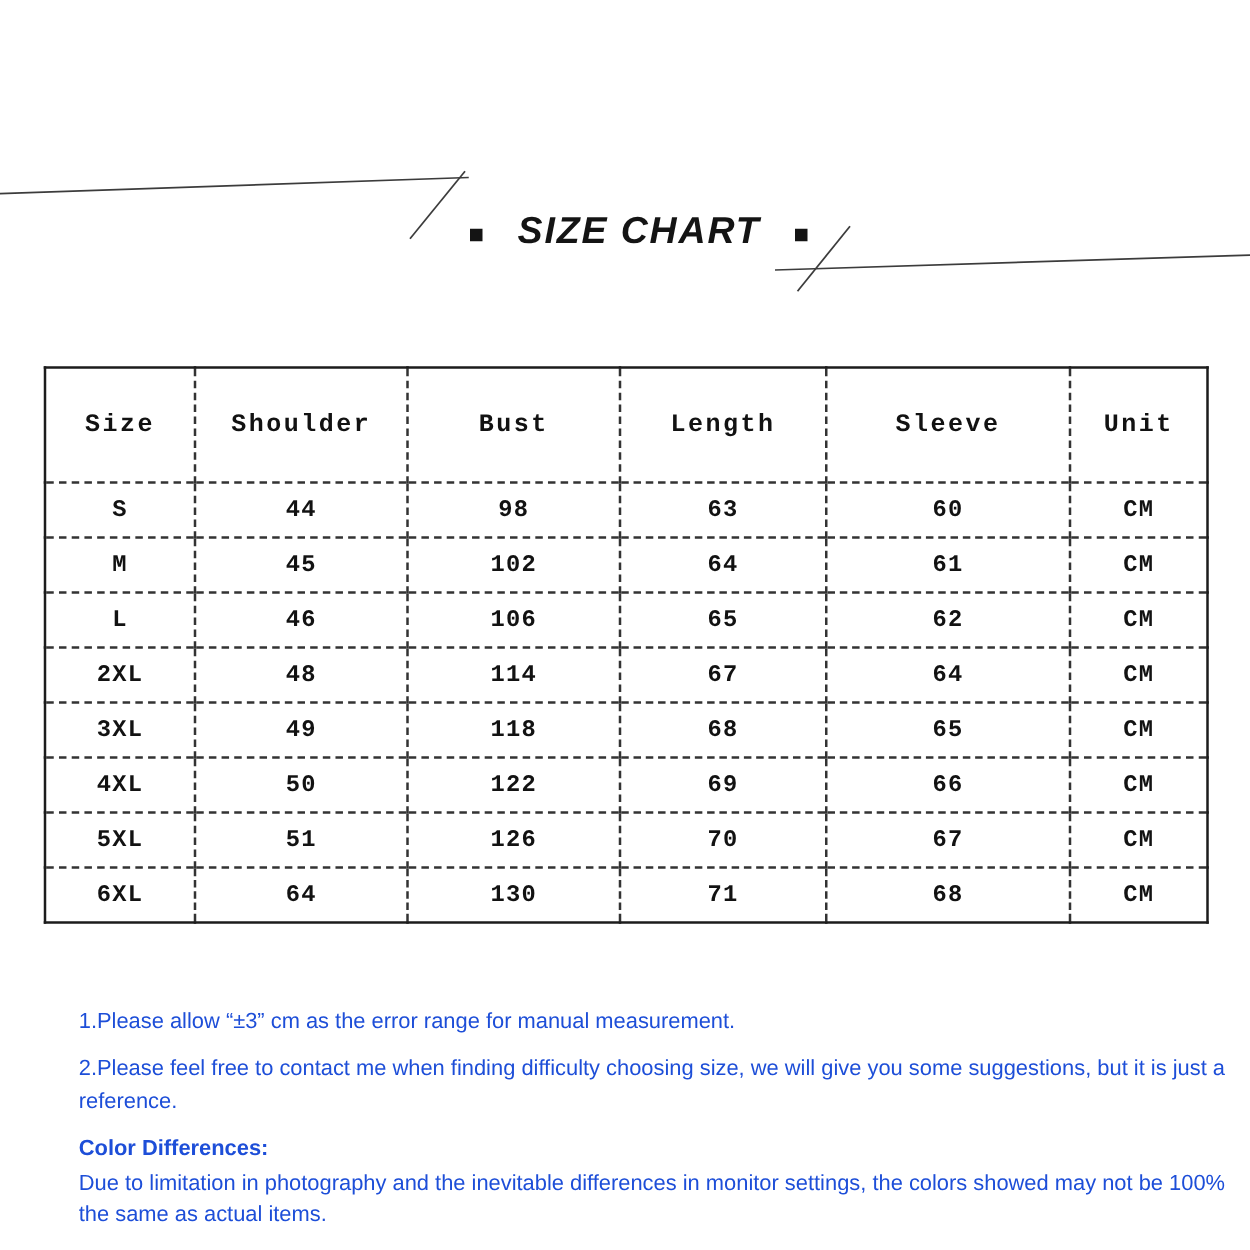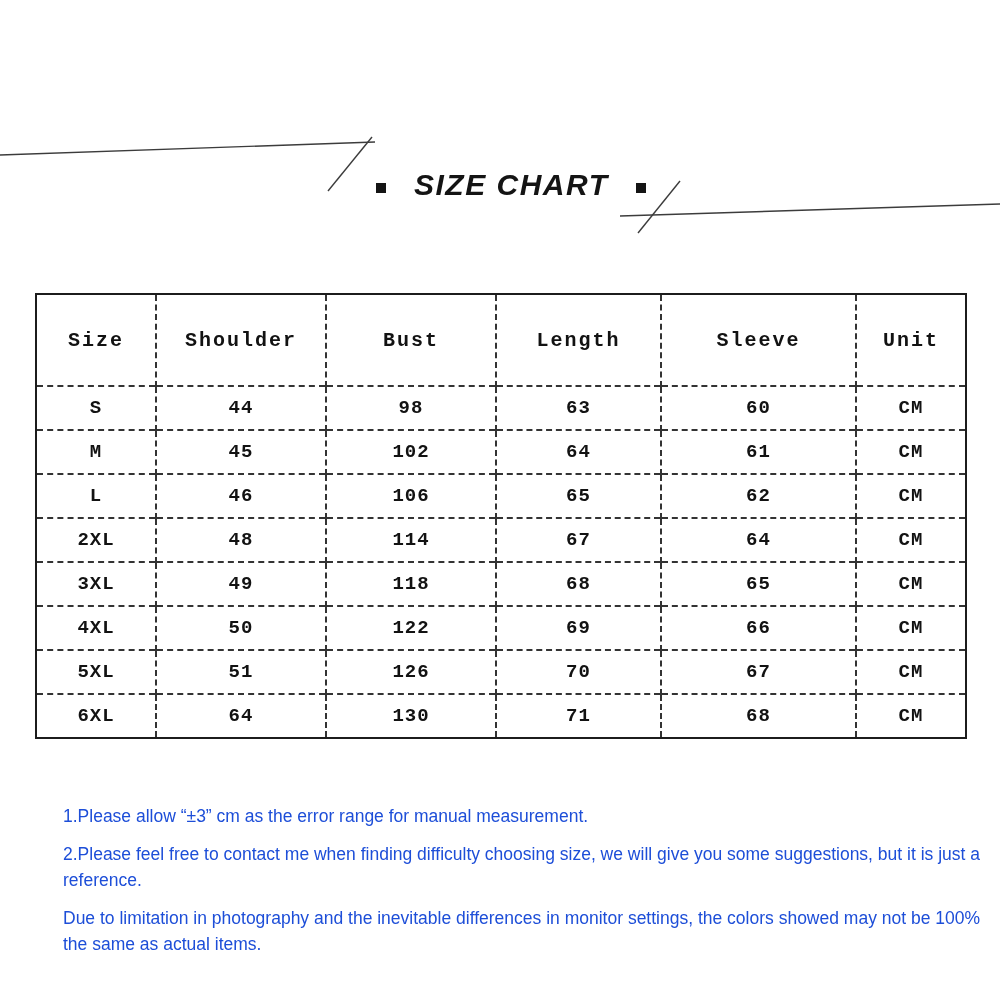--- a/index.html
+++ b/index.html
@@ -152,16 +152,17 @@
         <td>71</td>
         <td>68</td>
         <td>CM</td>
       </tr>
     </tbody>
   </table>
 
   <div class="notes">
     <p>1.Please allow “±3” cm as the error range for manual measurement.</p>
     <p>2.Please feel free to contact me when finding difficulty choosing size, we will give you some suggestions, but it is just a reference.</p>
+    <p class="heading">Color Differences:</p>
     <p class="body-last">Due to limitation in photography and the inevitable differences in monitor settings, the colors showed may not be 100% the same as actual items.</p>
   </div>
 
 </div>
 
 </body></html>

